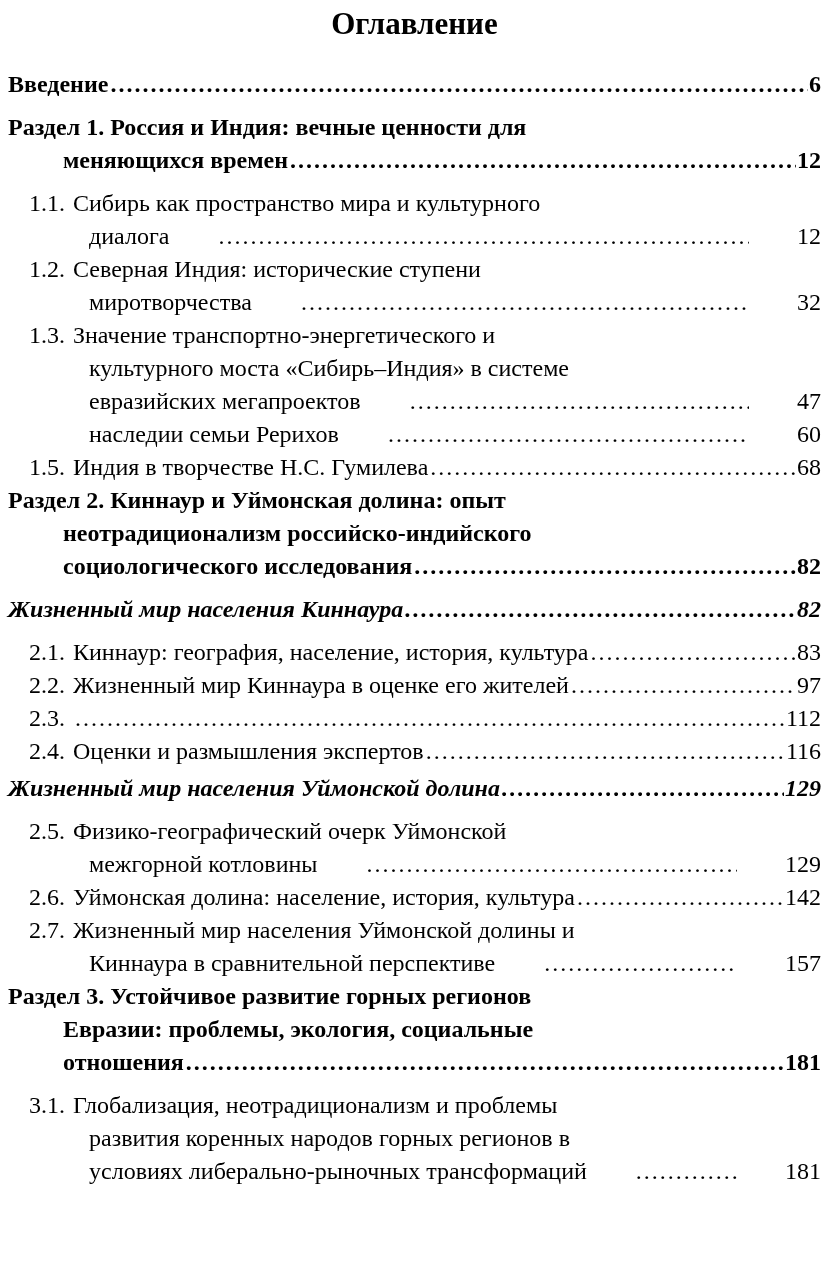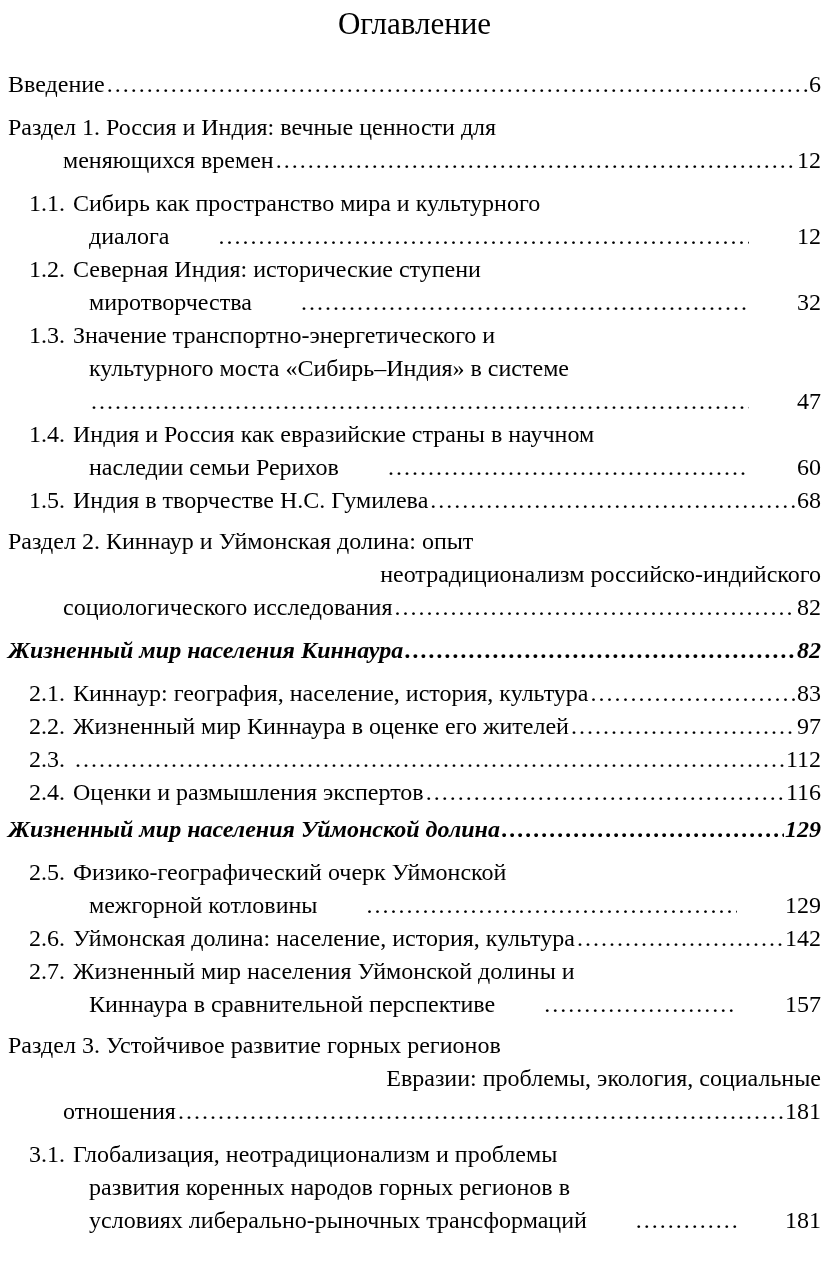--- a/index.html
+++ b/index.html
@@ -17,45 +17,45 @@
   }
   .page {
     box-sizing: border-box;
     width: 835px;
     height: 1288px;
     padding: 4px 14px 0 8px;
     overflow: hidden;
   }
   .doc-title {
     font-size: 31px;
-    font-weight: normal;
+    font-weight: bold;
     text-align: center;
     margin: 0 0 24px 0;
     line-height: 40px;
   }
   .toc { }
   .entry {
     line-height: 33px;
   }
   .entry .line { }
   
   .k-section {
-    font-weight: normal;
-    margin-top: 8px;
+    font-weight: bold;
+    margin-top: 0;
     margin-bottom: 10px;
   }
   .k-subheading {
     font-weight: bold;
     font-style: italic;
     margin-top: 4px;
     margin-bottom: 10px;
   }
   .k-item { font-weight: normal; }
   
-  .k-section .cont   { padding-left: 55px; text-align: right; }
+  .k-section .cont   { padding-left: 55px; }
   .k-item .first     { padding-left: 21px; }
   .k-item .cont      { padding-left: 81px; gap: 47px; }
   .num {
     display: inline-block;
     min-width: 44px;
   }
   .lastline {
     display: flex;
     align-items: baseline;
   }
@@ -109,26 +109,26 @@
         <div class="line cont lastline">
           <span class="text">миротворчества</span>
           <span class="leader"></span>
           <span class="page-num">32</span>
         </div>
       </div>
       <div class="entry k-item">
         <div class="line first"><span class="num">1.3.</span><span class="text">Значение транспортно-энергетического и</span></div>
         <div class="line cont"><span class="text">культурного моста «Сибирь–Индия» в системе</span></div>
         <div class="line cont lastline">
+          <span class="text">евразийских мегапроектов</span>
           <span class="leader"></span>
           <span class="page-num">47</span>
         </div>
       </div>
       <div class="entry k-item">
-        <div class="line first"><span class="num">1.4.</span><span class="text">Индия и Россия как евразийские страны в научном</span></div>
         <div class="line cont lastline">
           <span class="text">наследии семьи Рерихов</span>
           <span class="leader"></span>
           <span class="page-num">60</span>
         </div>
       </div>
       <div class="entry k-item">
         <div class="line first lastline">
           <span class="num">1.5.</span>
           <span class="text">Индия в творчестве Н.С. Гумилева</span>

